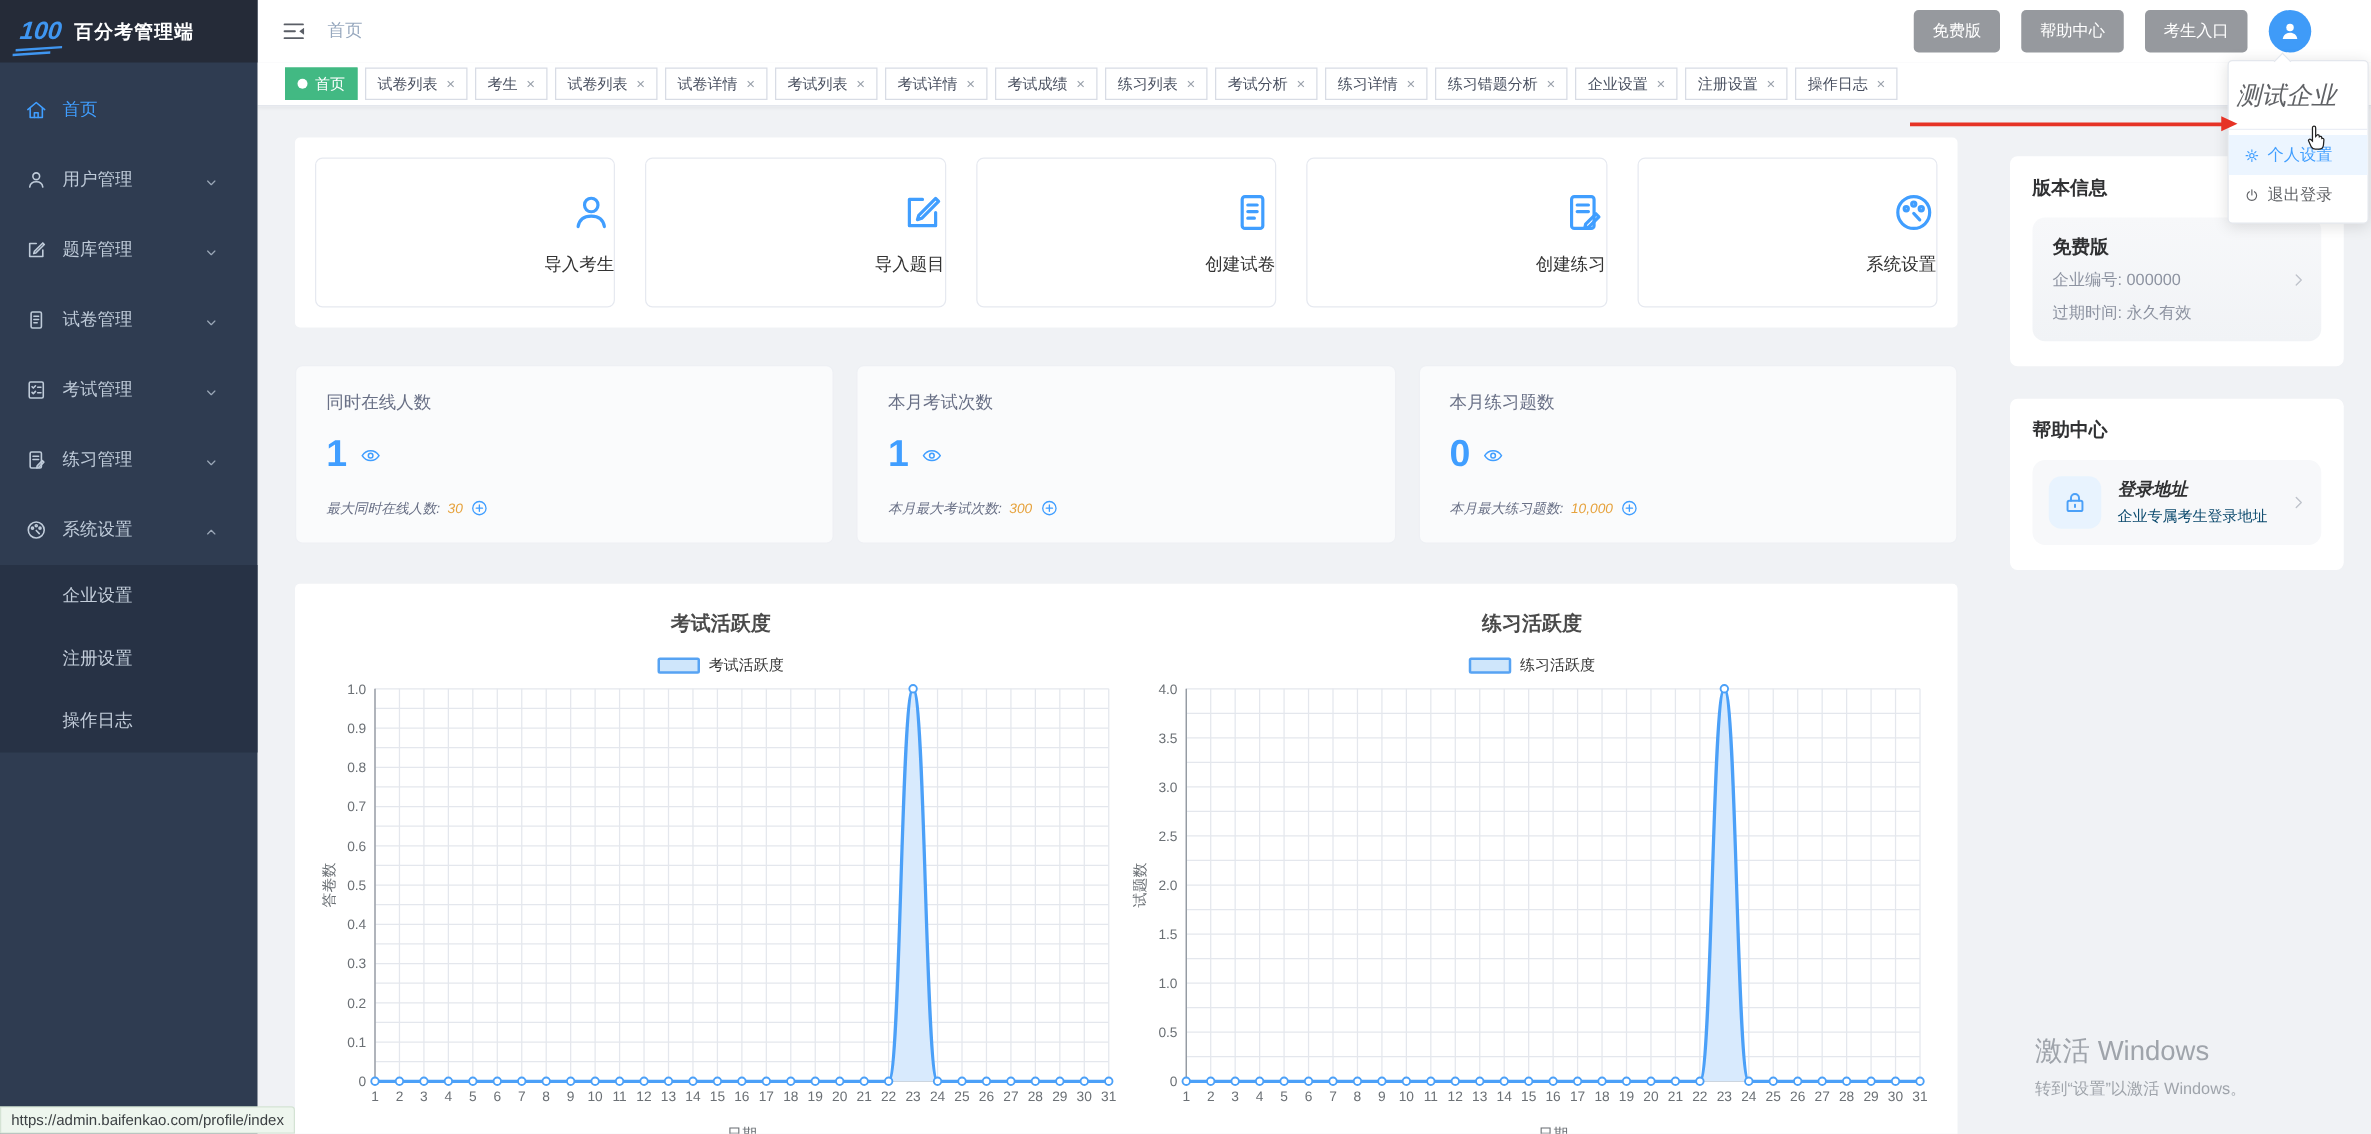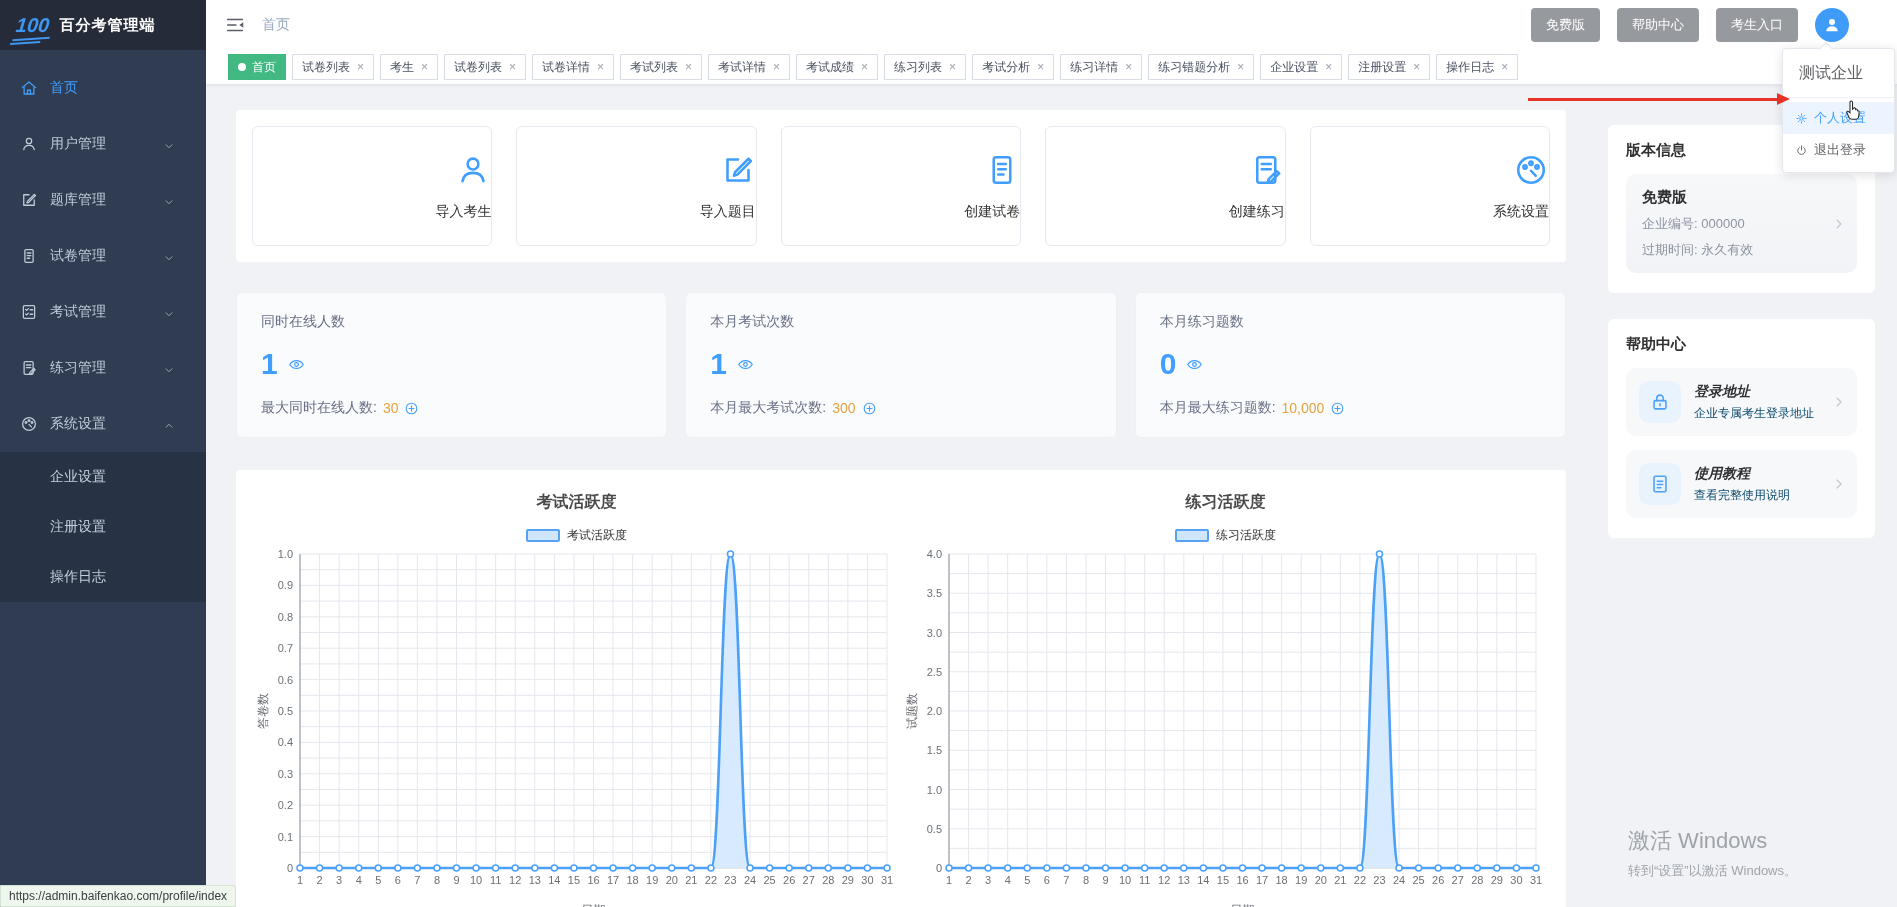--- a/index.html
+++ b/index.html
@@ -49,21 +49,21 @@
   .quick-card .icon svg { width:36px; height:36px; }
   .quick-label { font-size:14px; color:#333; }
 
   .stats-row { display:flex; gap:18px; margin:30px 30px 0; }
   .stat-card { flex:1; background:#fafbfc; border:1px solid #eef0f4; border-radius:6px; padding:20px 24px; }
   .stat-title { font-size:14px; color:#697086; }
   .stat-value-row { display:flex; align-items:center; gap:10px; margin-top:16px; }
   .stat-value { font-size:30px; font-weight:bold; color:#409eff; }
   .stat-eye { color:#409eff; display:inline-flex; cursor:pointer; }
   .stat-eye svg { width:17px; height:17px; }
-  .stat-max-row { margin-top:18px; font-size:14px; color:#697086; display:flex; align-items:center; gap:6px; }
+  .stat-max-row { margin-top:18px; font-size:11px; color:#697086; display:flex; align-items:center; gap:6px;font-style:italic; }
   .stat-max-value { color:#e6a23c; }
   .stat-plus { color:#409eff; display:inline-flex; cursor:pointer; }
   .stat-plus svg { width:15px; height:15px; }
 
   .charts-panel { margin-top:32px; padding:16px 16px 0; display:flex; height:478px; }
   .chart { flex:1; display:flex; flex-direction:column; align-items:center; }
   .chart-title { font-size:16px; font-weight:bold; color:#4a4a4a; margin-top:6px; }
   .chart-legend { display:flex; align-items:center; gap:7px; margin:14px 0 2px; cursor:pointer; }
   .legend-swatch { width:34px; height:13px; background:#cfe6fb; border:2px solid #57a3f3; border-radius:2px; }
   .chart-legend span.lg { font-size:12px; color:#333; }
@@ -82,21 +82,21 @@
   .box-chev svg { width:16px; height:16px; }
   .help-item { margin-top:14px; background:#f7f8fa; border-radius:10px; padding:13px 30px 13px 13px; display:flex; align-items:center; gap:13px; position:relative; cursor:pointer; }
   .help-icon-box { width:42px; height:42px; border-radius:10px; background:#e8f3fe; color:#4ba0f8; display:flex; align-items:center; justify-content:center; }
   .help-icon-box svg { width:22px; height:22px; }
   .help-item-title { font-size:14px; font-weight:bold; color:#303133;font-style:italic; }
   .help-item-desc { font-size:12px; color:#0c4a6e; margin-top:4px; }
 
   
   .user-menu { position:absolute; left:1782px; top:48px; width:113px; background:#fff; border:1px solid #e4e7ed; border-radius:4px; box-shadow:0 2px 12px rgba(0,0,0,.12); z-index:60; padding:6px 0; }
   .user-menu::before { content:""; position:absolute; top:-5px; left:38px; width:9px; height:9px; background:#fff; border-left:1px solid #e4e7ed; border-top:1px solid #e4e7ed; transform:rotate(45deg); }
-  .um-company { padding:8px 16px 9px; font-size:16px; color:#606266; }
+  .um-company { padding:8px 6px 9px; font-size:20px; color:#606266;font-style:italic; }
   .um-divider { height:1px; background:#ebeef5; margin:4px 0; }
   .um-item { display:flex; align-items:center; gap:6px; padding:7px 12px; font-size:13px; color:#606266; cursor:pointer; }
   .um-item .icon { display:inline-flex; }
   .um-item .icon svg { width:13px; height:13px; }
   .um-item.hl { background:#ecf5ff; color:#409eff; }
 
   
   .red-arrow { position:absolute; left:1528px; top:98px; width:250px; height:3px; background:#e63326; z-index:70; }
   .red-arrow::after { content:""; position:absolute; right:-12px; top:-5px; border-left:13px solid #e63326; border-top:6.5px solid transparent; border-bottom:6.5px solid transparent; }
   .hand-cursor { position:absolute; left:1843px; top:99px; z-index:80; }
@@ -737,37 +737,20 @@
           <div>
             <div class="help-item-title">登录地址</div>
             <div class="help-item-desc">企业专属考生登录地址</div>
           </div>
           <span class="box-chev">
             <svg viewBox="0 0 24 24" fill="none" stroke="currentColor" stroke-width="1.7" stroke-linecap="round" stroke-linejoin="round">
               <path d="M9 6l6 6-6 6"></path>
             </svg>
           </span>
         </div>
-        <div class="help-item">
-          <div class="help-icon-box">
-            <svg viewBox="0 0 24 24" fill="none" stroke="currentColor" stroke-width="1.7" stroke-linecap="round" stroke-linejoin="round">
-              <rect x="5.5" y="3.5" width="13" height="17" rx="1.5"></rect>
-              <path d="M9 9h6M9 12.5h6M9 16h4"></path>
-            </svg>
-          </div>
-          <div>
-            <div class="help-item-title">使用教程</div>
-            <div class="help-item-desc">查看完整使用说明</div>
-          </div>
-          <span class="box-chev">
-            <svg viewBox="0 0 24 24" fill="none" stroke="currentColor" stroke-width="1.7" stroke-linecap="round" stroke-linejoin="round">
-              <path d="M9 6l6 6-6 6"></path>
-            </svg>
-          </span>
-        </div>
       </div>
   </div>
 </div>
 
 <div class="user-menu">
   <div class="um-company">测试企业</div>
   <div class="um-divider"></div>
   <div class="um-item hl">
     <span class="icon" id="gear-slot">
         <svg viewBox="0 0 24 24" fill="none" stroke="currentColor" stroke-width="1.7" stroke-linecap="round" stroke-linejoin="round">

